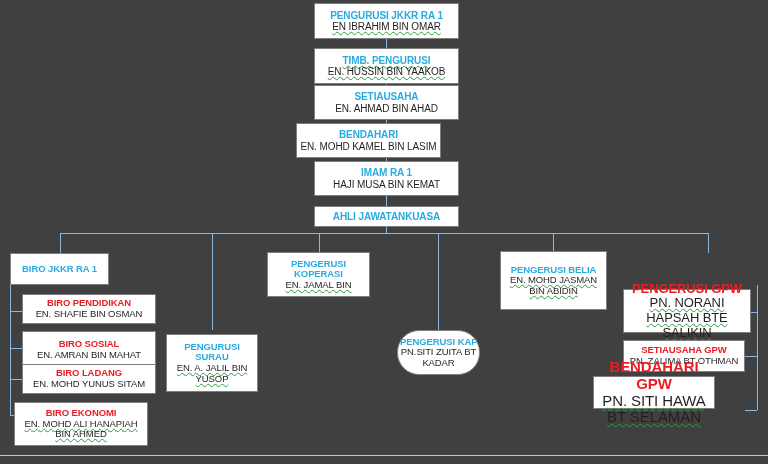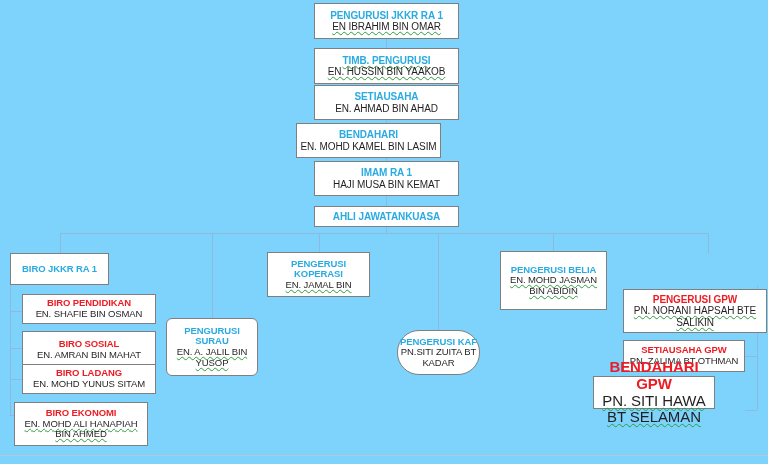--- a/index.html
+++ b/index.html
@@ -7,21 +7,21 @@
     padding: 0;
     background: #ffffff;
   }
   body {
     font-family: "Liberation Sans", sans-serif;
   }
   #chart-canvas {
     position: relative;
     width: 768px;
     height: 464px;
-    background: #7dd3fc;
+    background: #404040;
     overflow: hidden;
     text-decoration: underline;
   }
 
   
   .conn {
     position: absolute;
     background: #8fb8de;
   }
   .conn-v { width: 1px; }
@@ -147,42 +147,42 @@
   <div class="node" style="left:22px; top:364px; width:134px; height:30px; font-size:9.5px;">
     <div class="title t-red">BIRO LADANG</div>
     <div class="name">EN. MOHD YUNUS SITAM</div>
   </div>
 
   <div class="node" style="left:14px; top:402px; width:134px; height:44px; font-size:9.5px;">
     <div class="title t-red">BIRO EKONOMI</div>
     <div class="name sq">EN. MOHD ALI HANAPIAH BIN AHMED</div>
   </div>
 
-  <div class="node" style="left:166px; top:318px; width:92px; height:58px; font-size:9.5px;border-radius:6px;">
+  <div class="node" style="left:166px; top:334px; width:92px; height:58px; font-size:9.5px;">
     <div class="title t-blue">PENGURUSI SURAU</div>
     <div class="name sq">EN. A. JALIL BIN YUSOP</div>
   </div>
 
   <div class="node" style="left:267px; top:252px; width:103px; height:45px; font-size:9.5px;">
     <div class="title t-blue">PENGERUSI KOPERASI</div>
     <div class="name sq">EN. JAMAL BIN</div>
   </div>
 
   <div class="node" style="left:397px; top:330px; width:83px; height:45px; font-size:9.5px;border-radius:22px;">
     <div class="title t-blue">PENGERUSI KAF</div>
     <div class="name">PN.SITI ZUITA BT KADAR</div>
   </div>
 
   <div class="node" style="left:500px; top:251px; width:107px; height:59px; font-size:9.5px;">
     <div class="title t-blue">PENGERUSI BELIA</div>
     <div class="name sq">EN. MOHD JASMAN BIN ABIDIN</div>
   </div>
 
 
-  <div class="node" style="left:623px; top:289px; width:144px; height:44px; font-size:10px;">
+  <div class="node" style="left:623px; top:289px; width:128px; height:44px; font-size:13px;">
     <div class="title t-red">PENGERUSI GPW</div>
     <div class="name sq">PN. NORANI HAPSAH BTE SALIKIN</div>
   </div>
 
   <div class="node" style="left:623px; top:340px; width:122px; height:32px; font-size:9.5px;text-align:right;">
     <div class="title t-red">SETIAUSAHA GPW</div>
     <div class="name">PN. ZALIMA BT OTHMAN</div>
   </div>
 
   <div class="node" style="left:593px; top:376px; width:122px; height:33px; font-size:15px;">

